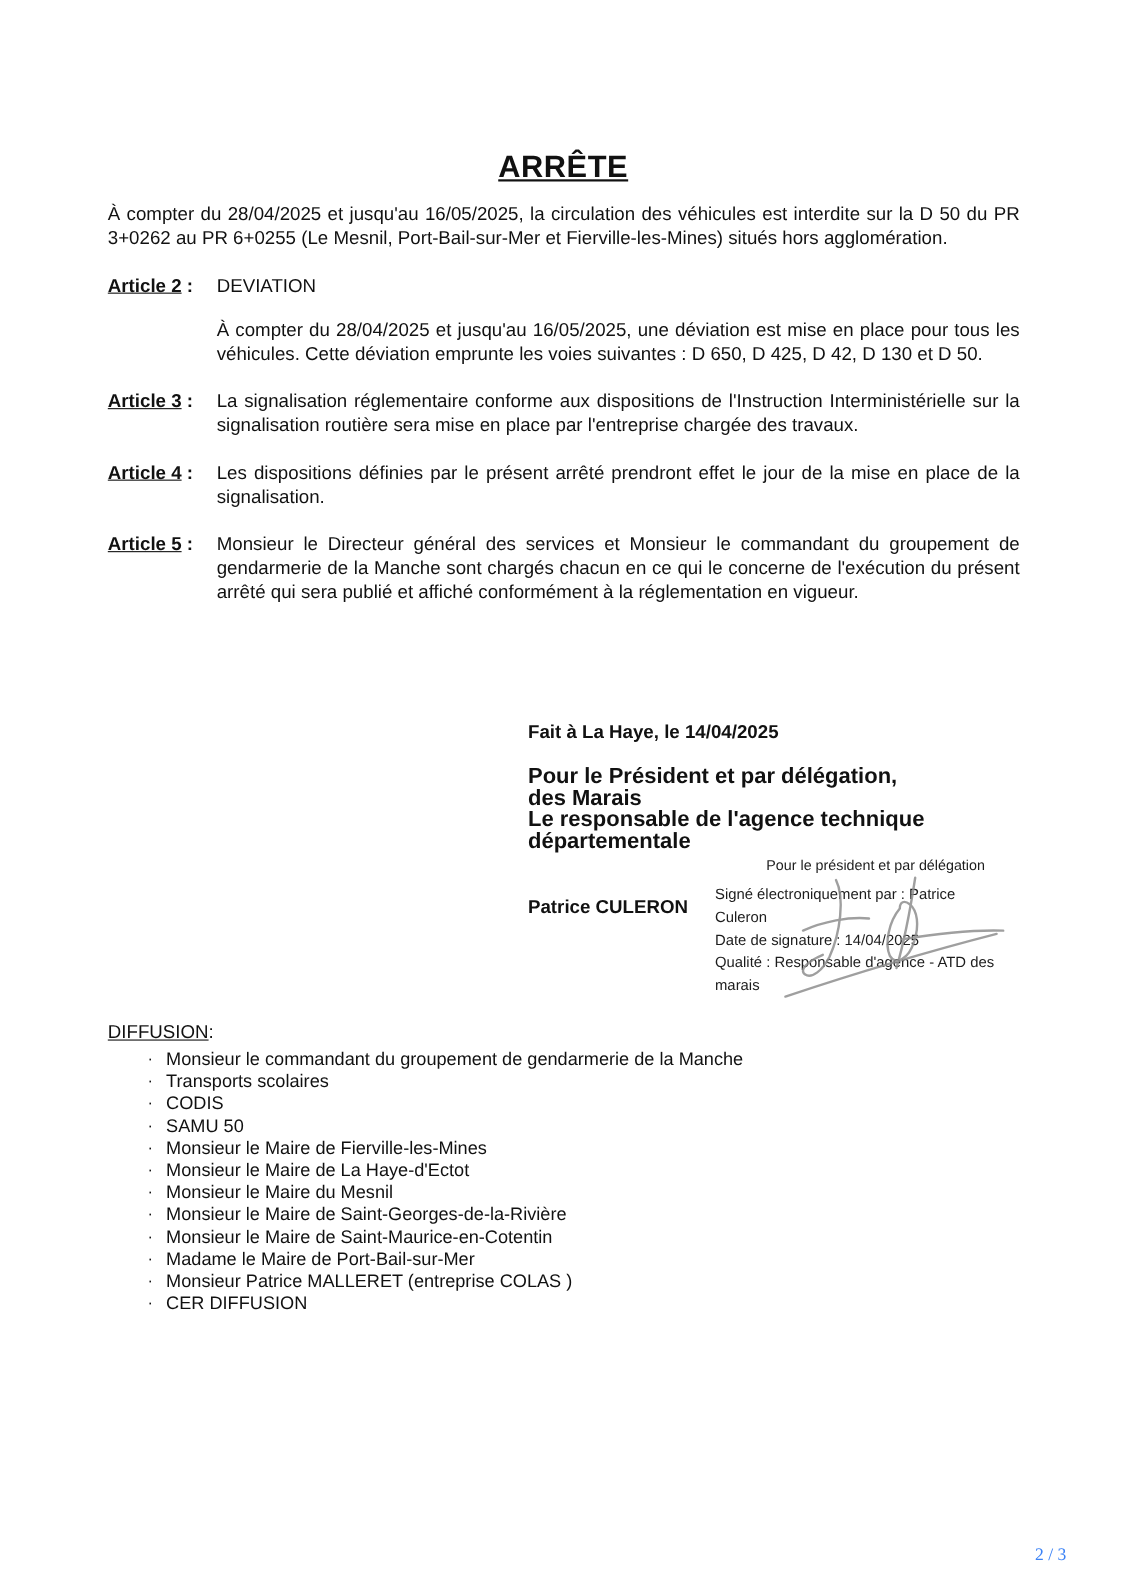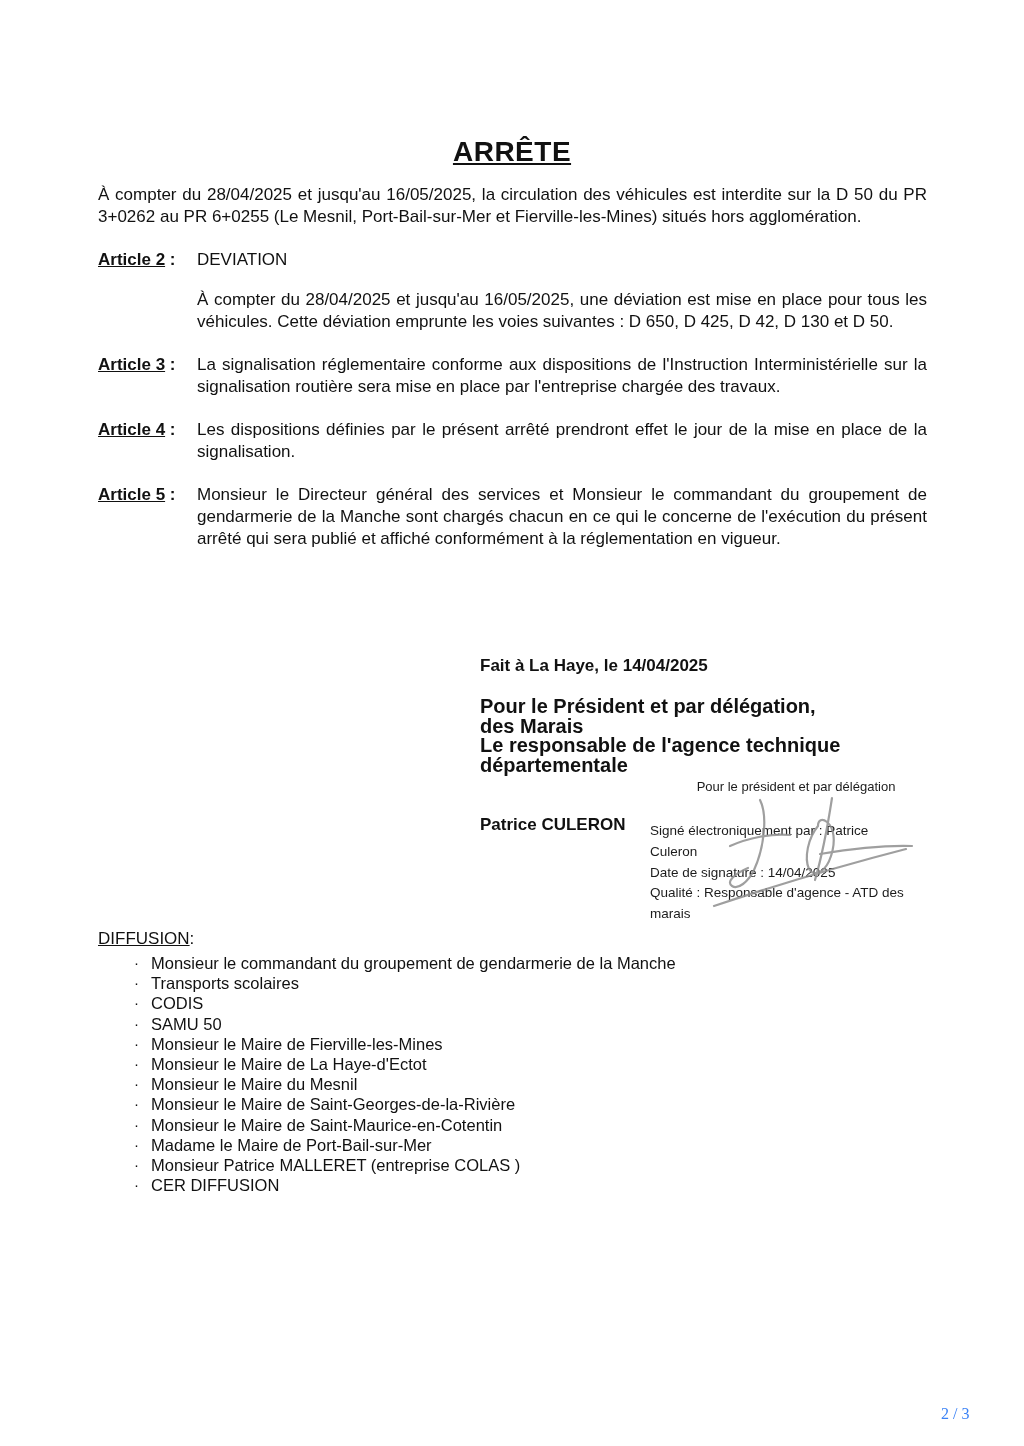--- a/index.html
+++ b/index.html
@@ -49,21 +49,21 @@
     line-height: 19.5px;
     width: 460px;
   }
   .stamp {
     position: absolute;
     left: 650px; top: 779px;
     width: 292px;
     font-size: 13.5px;
     color: #1c1c1c;
   }
-  .stamp-header { text-align: center; font-size: 13px; margin-bottom: 27px; }
+  .stamp-header { text-align: center; font-size: 13px; margin-bottom: 9px; }
   .stamp-lines { line-height: 20.8px; }
   .signer {
     position: absolute;
     left: 480px; top: 815px;
     font-size: 17px; font-weight: 700;
   }
   .scrawl {
     position: absolute;
     left: 672px; top: 786px;
     width: 250px; height: 125px;

